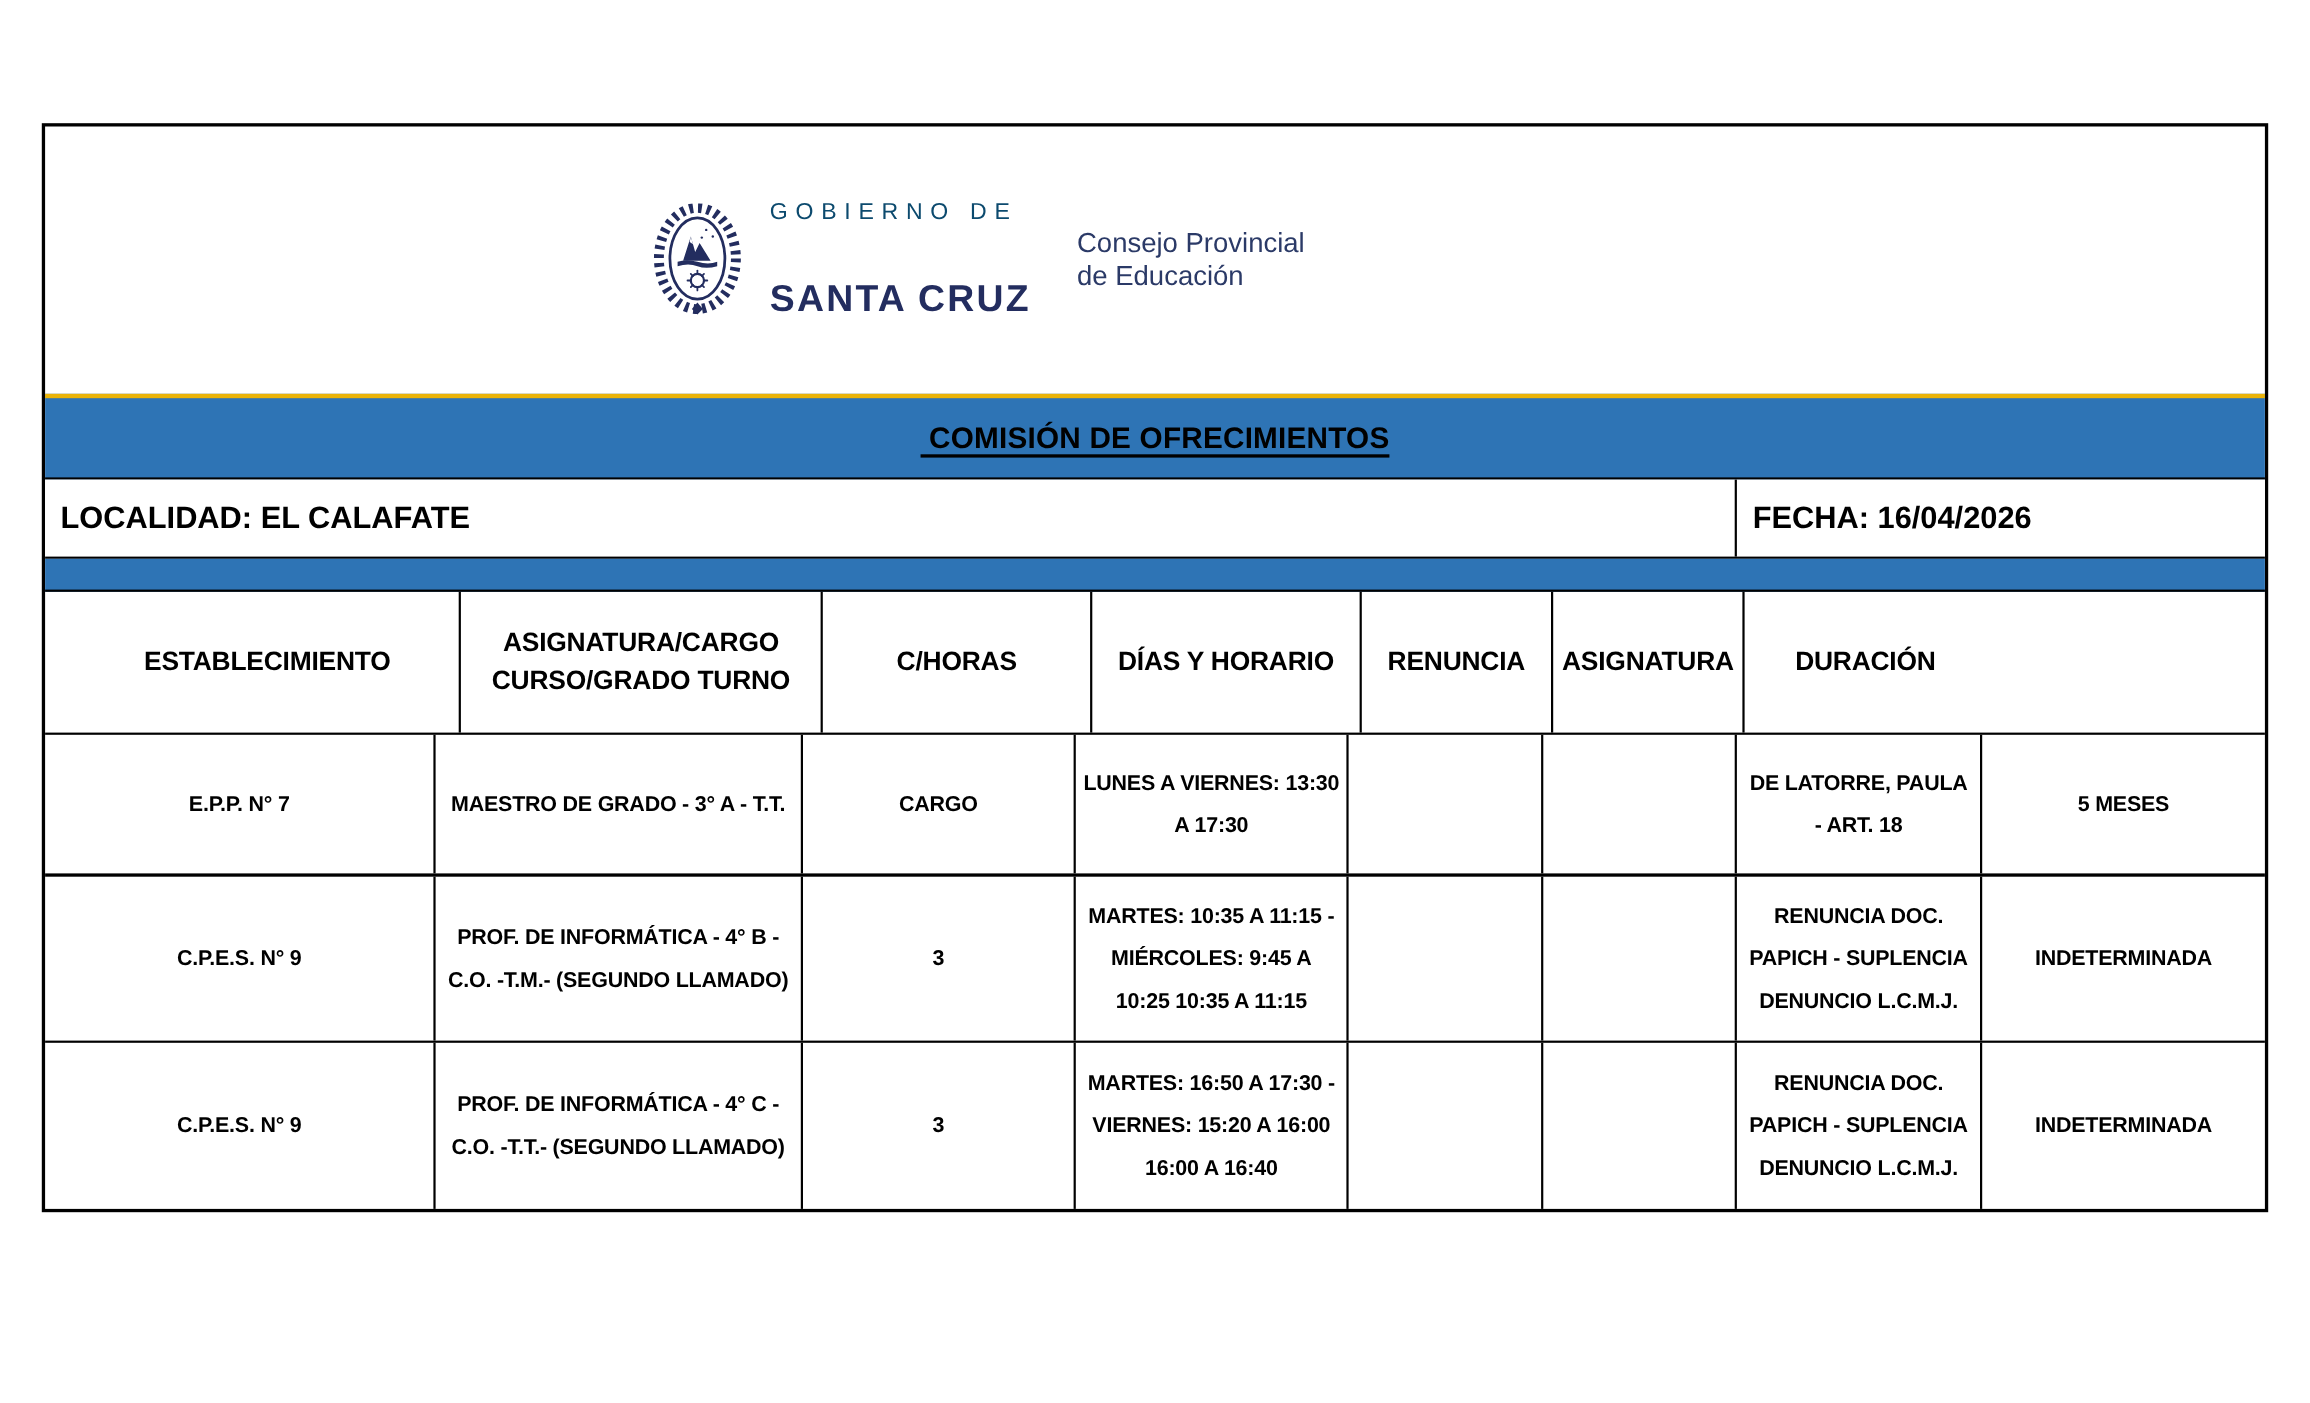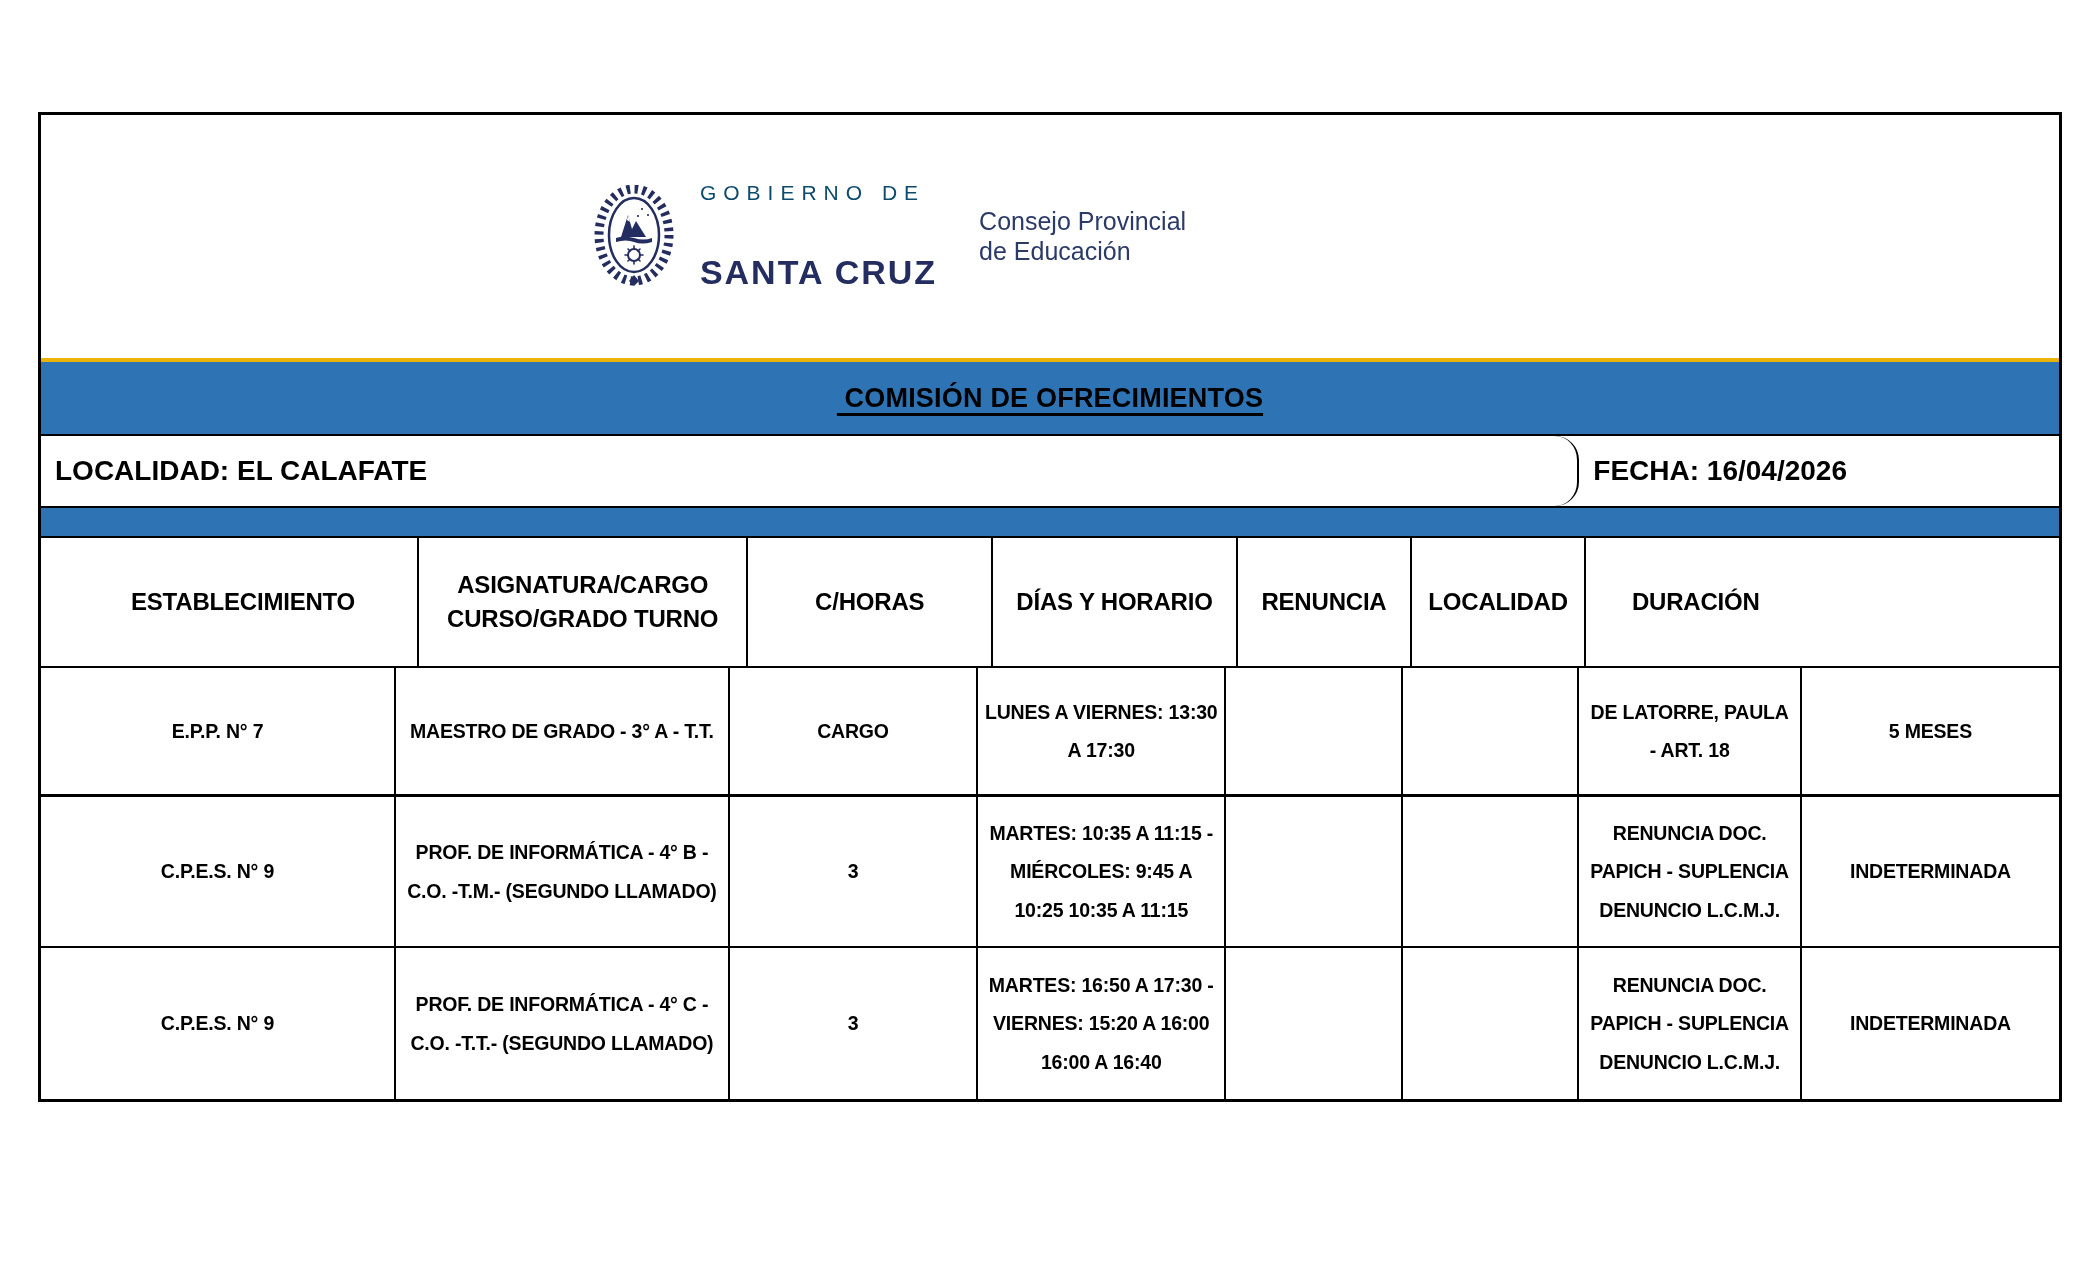--- a/index.html
+++ b/index.html
@@ -28,21 +28,21 @@
     display:flex;align-items:center;justify-content:center;
   }
   .title-banner .title-text{
     font-size:27px;font-weight:700;color:#000;
     text-decoration:underline;text-underline-offset:6px;text-decoration-thickness:3px;
     white-space:pre;letter-spacing:0.2px;
   }
 
   
   .meta-row{height:72px;box-sizing:border-box;border-bottom:2px solid #000;display:flex;background:#fff;}
-  .meta-cell{box-sizing:border-box;display:flex;align-items:center;font-size:28px;font-weight:700;color:#000;border-radius:24px;}
+  .meta-cell{box-sizing:border-box;display:flex;align-items:center;font-size:28px;font-weight:700;color:#000;}
   .meta-cell.localidad{width:76.23%;border-right:2px solid #000;padding-left:14px;}
   .meta-cell.fecha{flex:1;padding-left:14px;}
 
   
   .blue-strip{height:30px;box-sizing:border-box;background:#2e74b5;border-bottom:2px solid #000;}
 
   
   .grid-row{
     display:grid;box-sizing:border-box;
     grid-template-columns:17.59% 16.55% 12.30% 12.30% 8.75% 8.75% 11.02% auto;
@@ -119,21 +119,21 @@
   </div>
 
   <div class="blue-strip"></div>
 
   <div class="grid-row header-row">
     <div class="cell">ESTABLECIMIENTO</div>
     <div class="cell">ASIGNATURA/CARGO CURSO/GRADO  TURNO</div>
     <div class="cell">C/HORAS</div>
     <div class="cell">DÍAS Y HORARIO</div>
     <div class="cell">RENUNCIA</div>
-    <div class="cell">LOCALIDAD</div>
+    <div class="cell">ASIGNATURA</div>
     <div class="cell">DURACIÓN</div>
   </div>
 
   <div class="grid-row body-row r1">
     <div class="cell">E.P.P. N° 7</div>
     <div class="cell">MAESTRO DE GRADO - 3° A - T.T.</div>
     <div class="cell">CARGO</div>
     <div class="cell">LUNES A VIERNES: 13:30 A 17:30</div>
     <div class="cell"></div>
     <div class="cell"></div>

